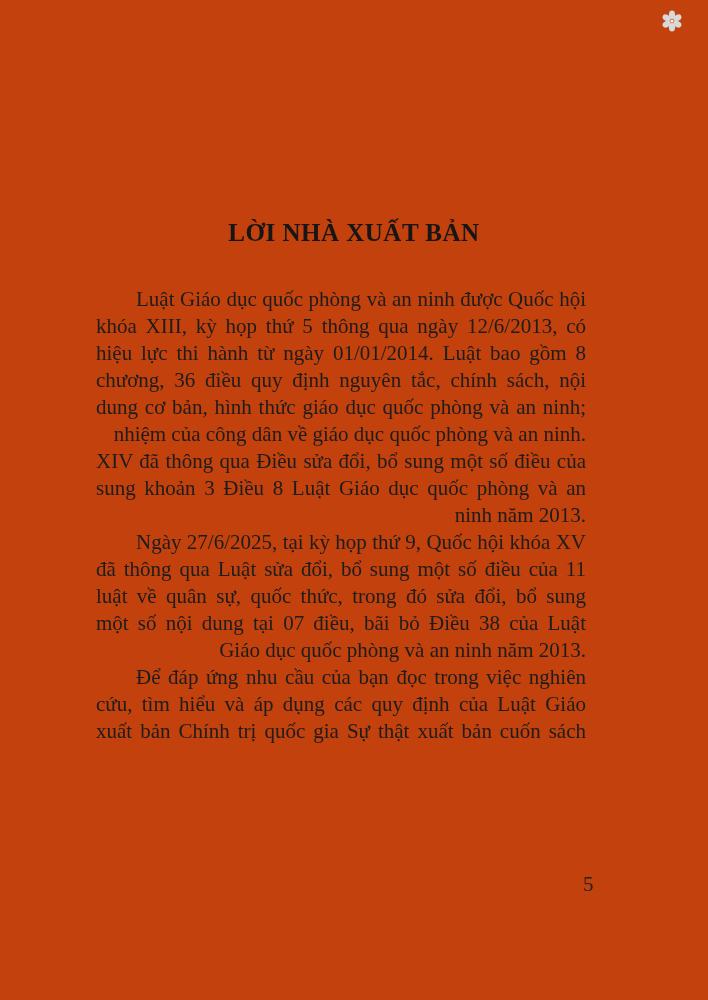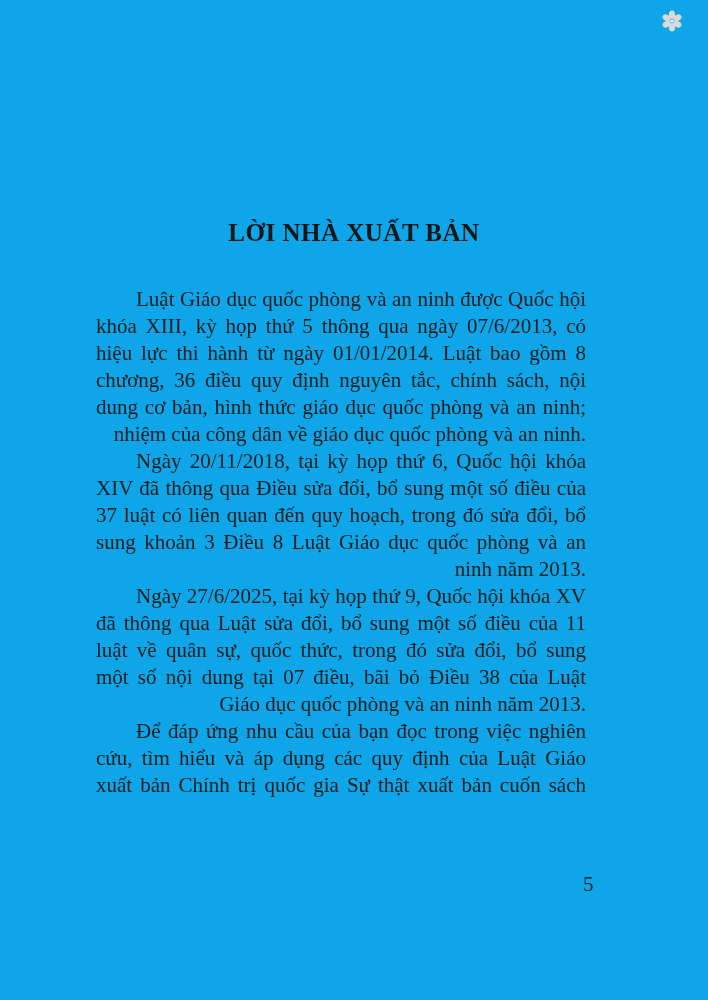--- a/index.html
+++ b/index.html
@@ -4,21 +4,21 @@
 <style>
   html, body {
     margin: 0;
     padding: 0;
     background: #ffffff;
   }
   .page {
     position: relative;
     width: 708px;
     height: 1000px;
-    background: #0ea5e9;
+    background: #c2410c;
     overflow: hidden;
     font-family: "Liberation Serif", "DejaVu Serif", serif;
     color: #1d1d1d;
   }
   .flower {
     position: absolute;
     top: 10px;
     left: 661px;
     width: 22px;
     height: 22px;
@@ -83,30 +83,28 @@
       </g>
       <circle cx="11" cy="11" r="1.6" fill="#ffffff"></circle>
     </svg>
   </span>
 
   <h1 class="title">LỜI NHÀ XUẤT BẢN</h1>
 
   <div class="body-text">
       <div class="para">
         <div class="line indent just">Luật Giáo dục quốc phòng và an ninh được Quốc hội</div>
-        <div class="line just">khóa XIII, kỳ họp thứ 5 thông qua ngày 07/6/2013, có</div>
+        <div class="line just">khóa XIII, kỳ họp thứ 5 thông qua ngày 12/6/2013, có</div>
         <div class="line just">hiệu lực thi hành từ ngày 01/01/2014. Luật bao gồm 8</div>
         <div class="line just">chương, 36 điều quy định nguyên tắc, chính sách, nội</div>
         <div class="line just">dung cơ bản, hình thức giáo dục quốc phòng và an ninh;</div>
         <div class="line">nhiệm của công dân về giáo dục quốc phòng và an ninh.</div>
       </div>
       <div class="para">
-        <div class="line indent just">Ngày 20/11/2018, tại kỳ họp thứ 6, Quốc hội khóa</div>
         <div class="line just">XIV đã thông qua Điều sửa đổi, bổ sung một số điều của</div>
-        <div class="line just">37 luật có liên quan đến quy hoạch, trong đó sửa đổi, bổ</div>
         <div class="line just">sung khoản 3 Điều 8 Luật Giáo dục quốc phòng và an</div>
         <div class="line">ninh năm 2013.</div>
       </div>
       <div class="para">
         <div class="line indent just">Ngày 27/6/2025, tại kỳ họp thứ 9, Quốc hội khóa XV</div>
         <div class="line just">đã thông qua Luật sửa đổi, bổ sung một số điều của 11</div>
         <div class="line just">luật về quân sự, quốc thức, trong đó sửa đổi, bổ sung</div>
         <div class="line just">một số nội dung tại 07 điều, bãi bỏ Điều 38 của Luật</div>
         <div class="line">Giáo dục quốc phòng và an ninh năm 2013.</div>
       </div>

